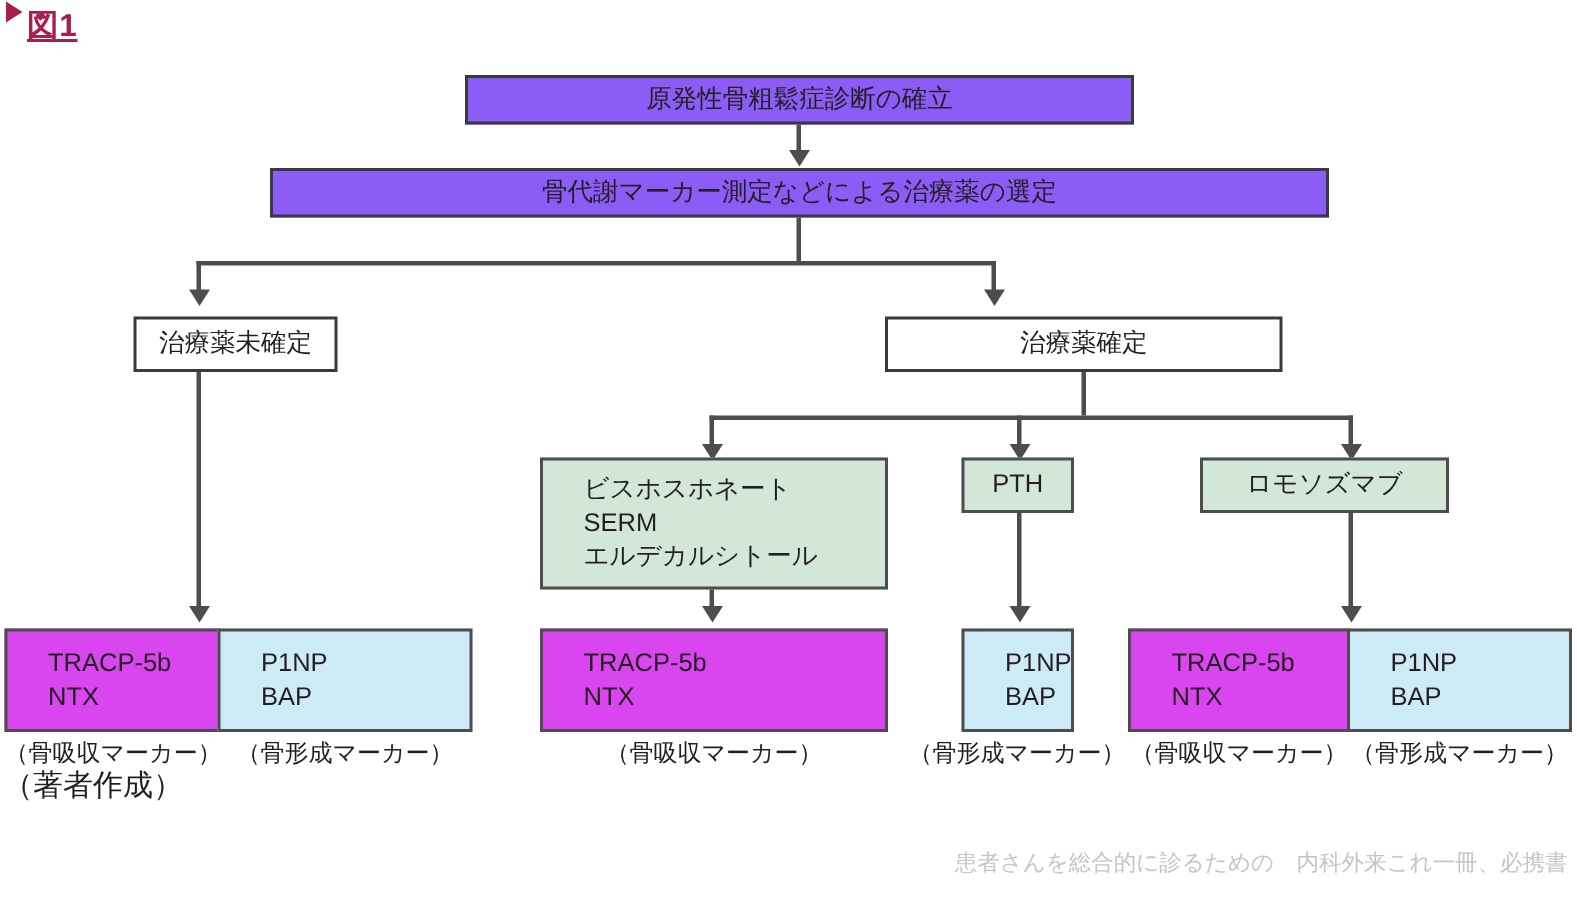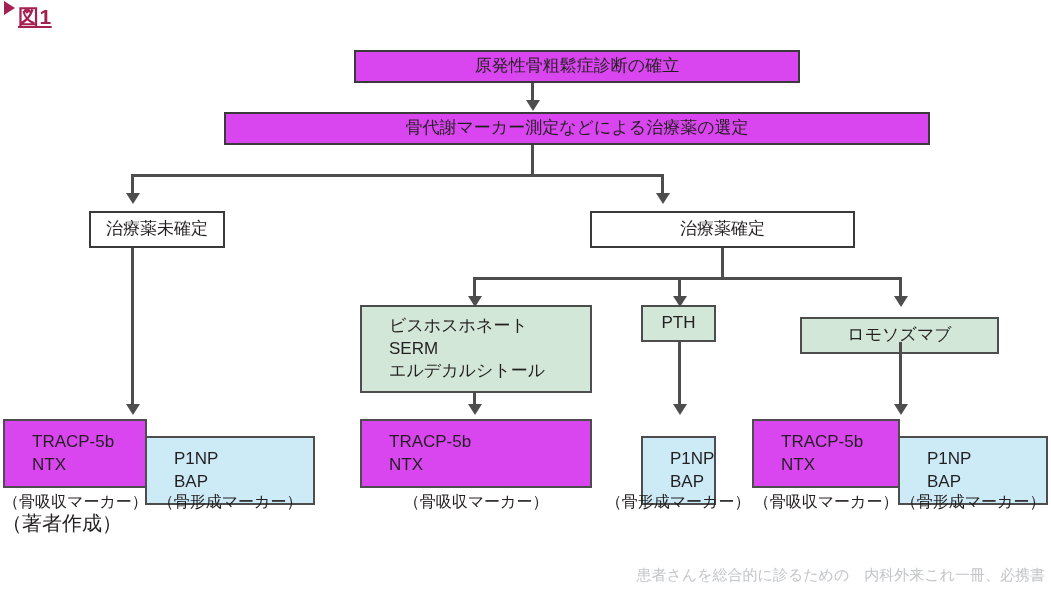--- a/index.html
+++ b/index.html
@@ -49,25 +49,25 @@
     border: 2px solid #4d4d4d;
     display: flex;
     align-items: center;
     justify-content: center;
     font-size: 17px;
     line-height: 1.35;
     color: #231f20;
     white-space: pre-line;
     text-align: center;
   }
-  .node.blue   { background: #d946ef; border-color: #3a3a3a; margin-left: 44px; }
+  .node.blue   { background: #8b5cf6; border-color: #3a3a3a; }
   .node.white  { background: #ffffff; border-color: #3a3a3a; }
   .node.green  { background: #d2e7d8; border-color: #4d4d4d; }
   .node.pink   { background: #d946ef; border-color: #4d4d4d; }
-  .node.cyan   { background: #cdeaf7; border-color: #4d4d4d; margin-top: 17px; }
+  .node.cyan   { background: #cdeaf7; border-color: #4d4d4d; }
 
   .node.left-align {
     justify-content: flex-start;
     text-align: left;
     padding-left: 27px;
     align-items: center;
   }
 
   
   .vline, .hline {
@@ -155,21 +155,21 @@
 
 <div class="vline" style="left:899px; top:277px; height:21px;"></div>
 <div class="arrowhead" style="left:894px; top:296px;"></div>
 
 <div class="node green left-align" style="left:360px; top:305px; width:232px; height:88px;">ビスホスホネート
 SERM
 エルデカルシトール</div>
 
 <div class="node green" style="left:641px; top:305px; width:75px; height:37px;">PTH</div>
 
-<div class="node green" style="left:800px; top:317px; width:199px; height:37px;">ロモソズマブ</div>
+<div class="node green" style="left:800px; top:305px; width:166px; height:37px;">ロモソズマブ</div>
 
 <div class="vline" style="left:473px; top:393px; height:13px;"></div>
 <div class="arrowhead" style="left:468px; top:404px;"></div>
 
 <div class="vline" style="left:678px; top:342px; height:64px;"></div>
 <div class="arrowhead" style="left:673px; top:404px;"></div>
 
 <div class="vline" style="left:899px; top:342px; height:64px;"></div>
 <div class="arrowhead" style="left:894px; top:404px;"></div>
 

